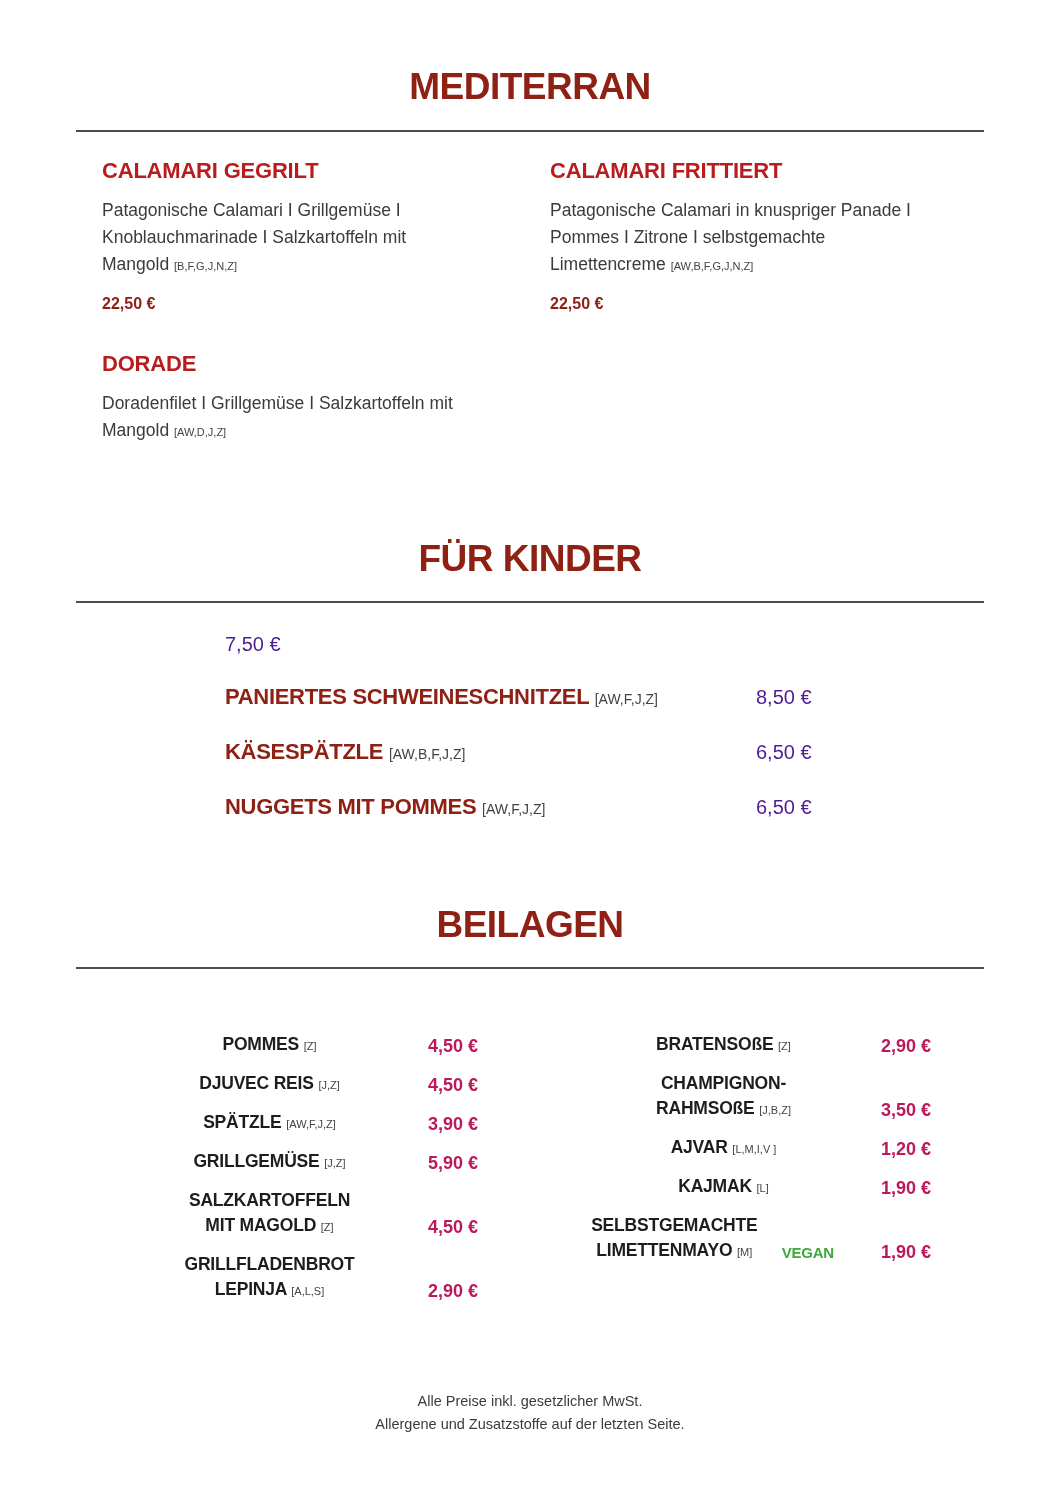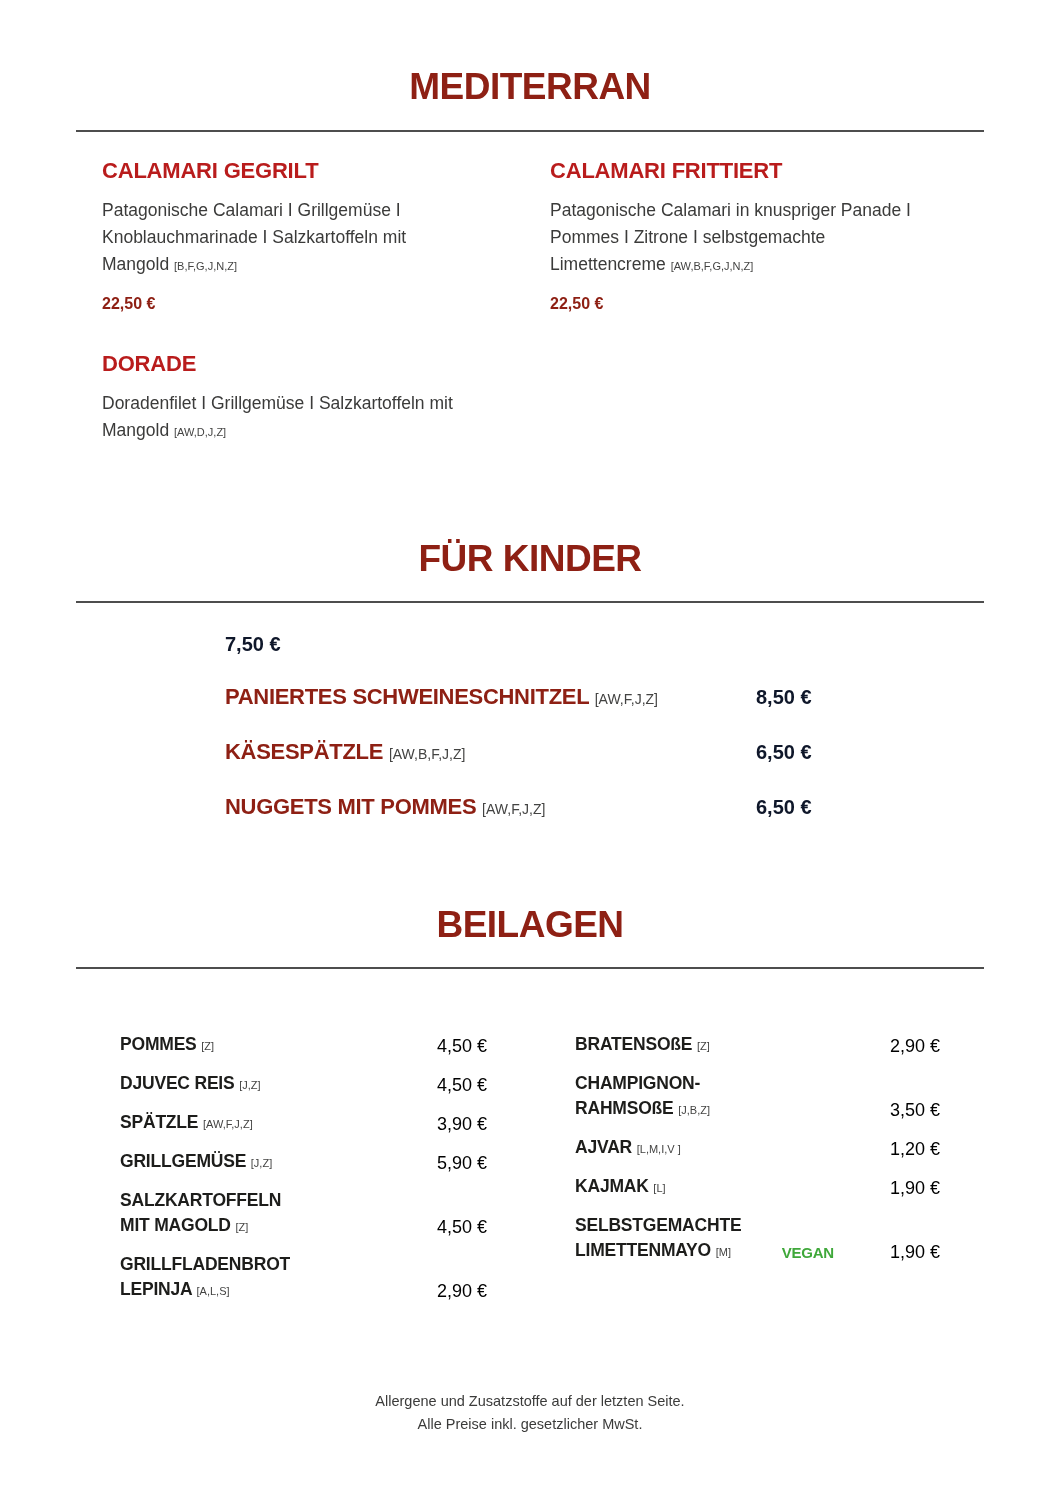--- a/index.html
+++ b/index.html
@@ -40,34 +40,34 @@
   }
 
   
   .kids { position: absolute; left: 225px; top: 630px; width: 593px; }
   .krow {
     display: flex; justify-content: space-between; align-items: baseline;
     line-height: 28px; margin-bottom: 25px;
   }
   .kname { font-size: 22px; font-weight: bold; color: #8e2014; letter-spacing: -0.3px; }
   .kname .alg { font-weight: normal; font-size: 14px; }
-  .kprice { font-size: 20px; font-weight: bold; color: #0f172a; width: 62px; white-space: nowrap; }
+  .kprice { font-size: 20px; font-weight: normal; color: #4c1d95; width: 62px; white-space: nowrap; }
 
   
   .bcol { position: absolute; }
   .brow {
     display: flex; align-items: flex-end;
     margin-bottom: 12px; line-height: 25px;
   }
-  .bname { flex: 1; font-size: 17.5px; font-weight: bold; color: #1d1d1b; letter-spacing: -0.2px; }
+  .bname { flex: 1; font-size: 17.5px; font-weight: bold; color: #1d1d1b; letter-spacing: -0.2px; text-align: center; }
   .bname .bn { white-space: pre-line; }
   .bname .alg { font-weight: normal; }
   .bprice {
-    min-width: 68px; text-align: right; white-space: nowrap;
-    font-size: 18px; font-weight: normal; color: #000000;
+    min-width: 68px; text-align: center; white-space: nowrap;
+    font-size: 18px; font-weight: bold; color: #be185d;
   }
   .vegan {
     font-size: 15px; font-weight: bold; color: #3fa83a;
     margin: 0 38px 0 8px; letter-spacing: -0.2px;
   }
 
   
   .footer {
     position: absolute; left: 0; top: 1390px; width: 1060px;
     text-align: center; font-size: 14.5px; line-height: 23px; color: #3b3b3a;
@@ -179,17 +179,17 @@
     </div>
     <div class="brow">
       <div class="bname"><span class="bn">SELBSTGEMACHTE
 LIMETTENMAYO</span> <span class="alg">[M]</span></div>
       <span class="vegan">VEGAN</span>
       <div class="bprice">1,90 €</div>
     </div>
   </div>
 
   <div class="footer">
+    <div>Alle Preise inkl. gesetzlicher MwSt.</div>
     <div>Allergene und Zusatzstoffe auf der letzten Seite.</div>
-    <div>Alle Preise inkl. gesetzlicher MwSt.</div>
   </div>
 
 </div>
 
 </body></html>

